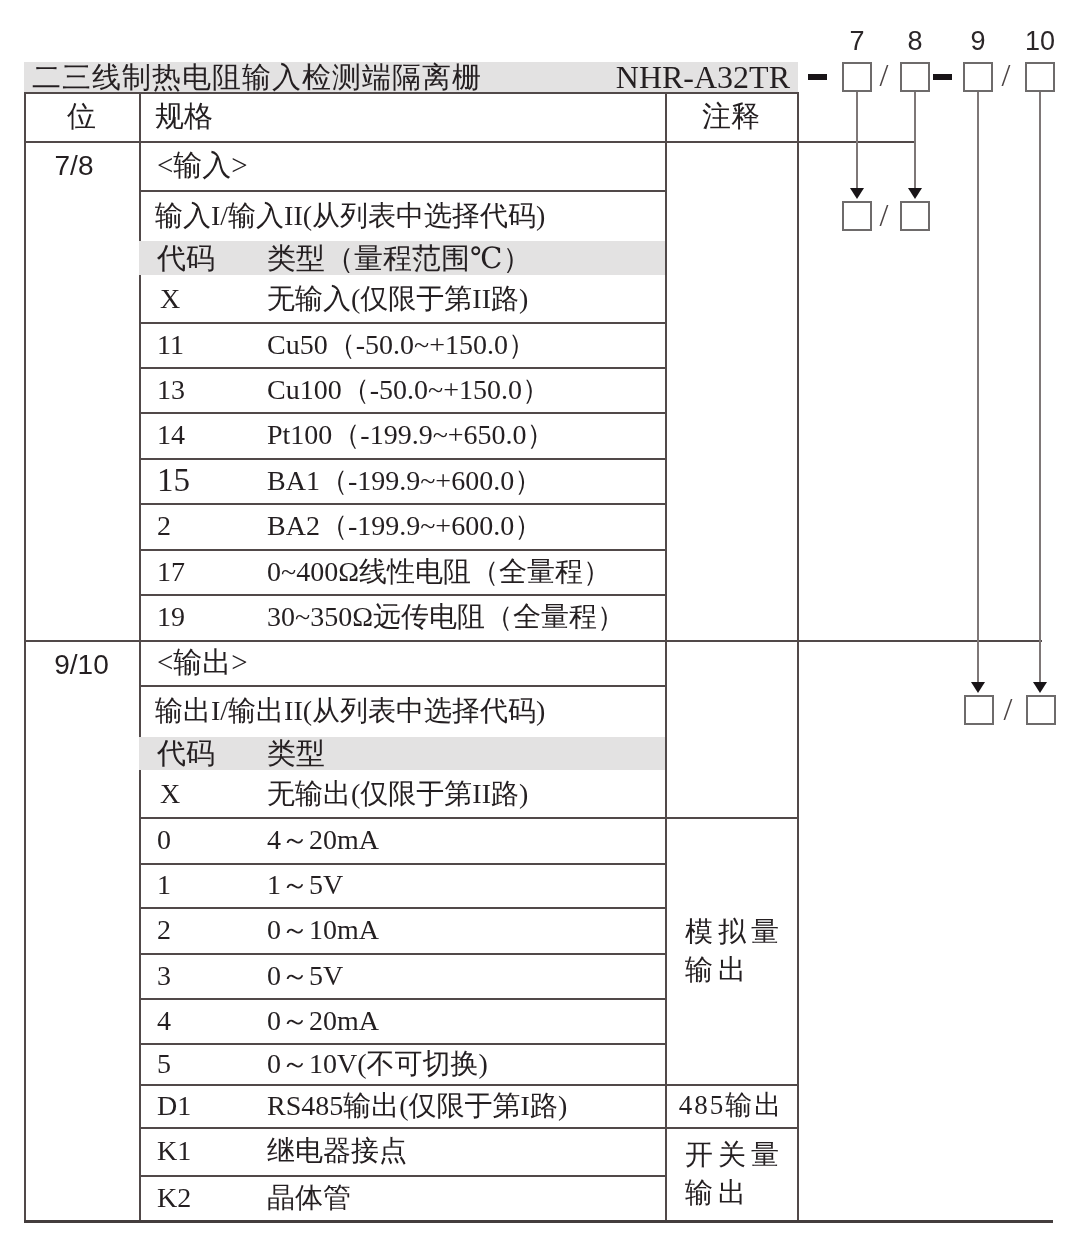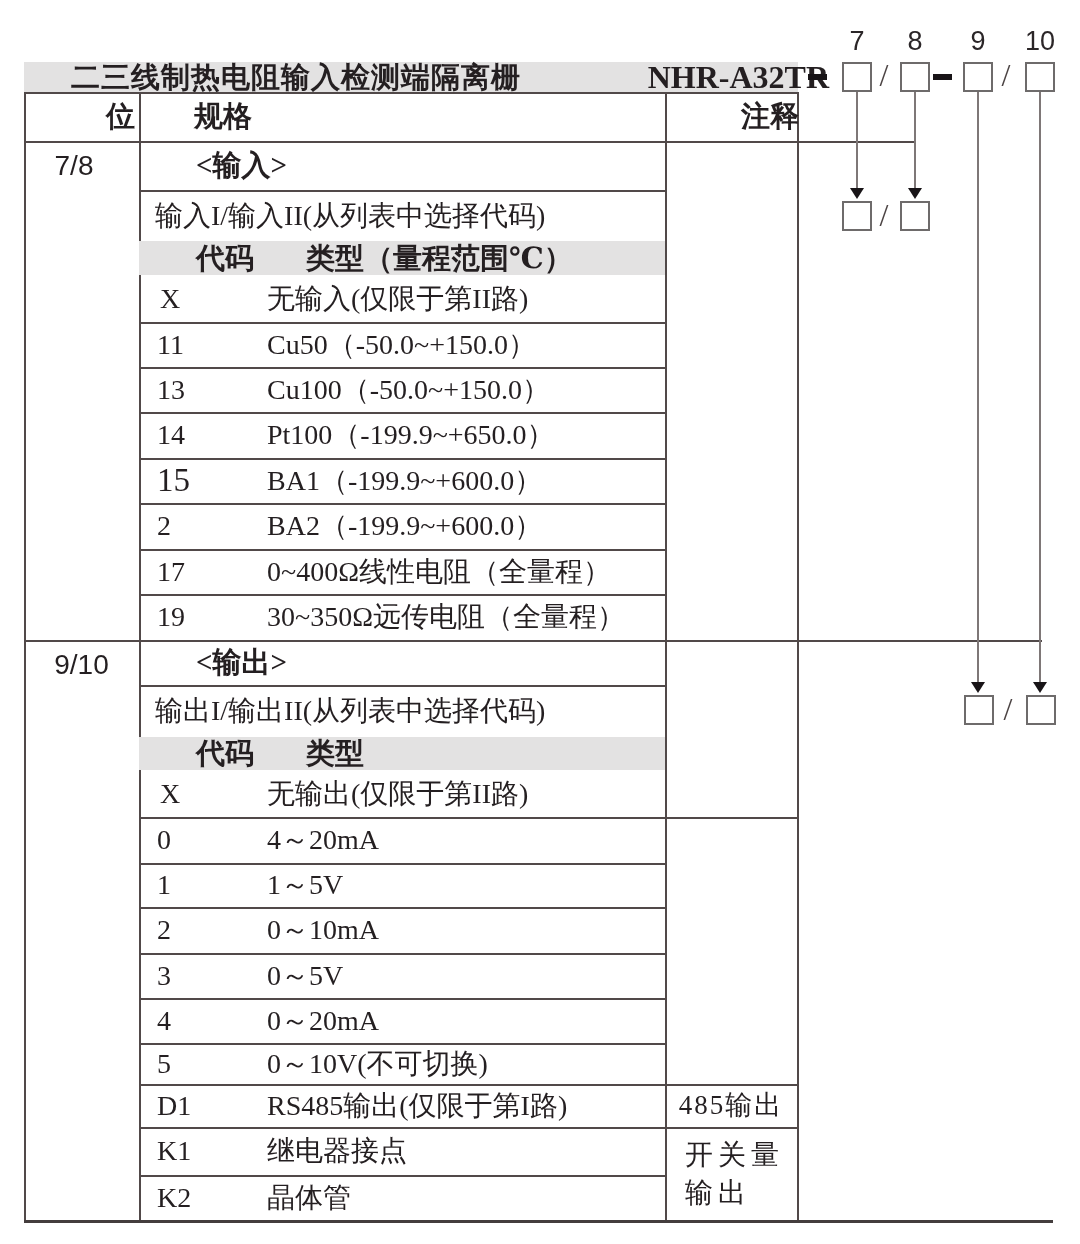--- a/index.html
+++ b/index.html
@@ -4,21 +4,21 @@
 <style>
   html,body{margin:0;padding:0;background:#ffffff;}
   #canvas{
     position:relative;width:1080px;height:1244px;background:#ffffff;overflow:hidden;
     font-family:"Liberation Serif","DejaVu Serif",serif;color:#241f21;
   }
   .hl{position:absolute;height:2px;background:#514949;}
   .vl{position:absolute;width:2px;background:#514949;}
   .graybar{position:absolute;background:#e3e2e2;}
   .cell{position:absolute;white-space:nowrap;}
-  .bold{font-weight:bold;margin-left:39px;}
+  .bold{font-weight:normal;}
   .sans{font-family:"Liberation Sans","DejaVu Sans",sans-serif;}
   .center{text-align:center;}
   .codebox{position:absolute;width:26px;height:26px;border:2px solid #6e6b6b;background:#ffffff;}
   .dropline{position:absolute;width:2px;background:#7e7777;}
   .arrow{position:absolute;width:0;height:0;border-left:7px solid transparent;border-right:7px solid transparent;border-top:11px solid #181417;}
   .dash{position:absolute;width:19px;height:6px;background:#181417;}
   .slash{position:absolute;font-size:32px;color:#4b4343;width:20px;text-align:center;line-height:30px;}
   .digit{position:absolute;font-size:27px;line-height:28px;width:34px;text-align:center;color:#2b2628;}
   .notecell{position:absolute;display:flex;align-items:center;}
   .notetext{letter-spacing:5px;font-size:28px;line-height:38px;width:100px;padding-left:20px;}
@@ -132,20 +132,23 @@
   <div class="cell" style="left:267px;top:1084px;font-size:28px;line-height:43px;">RS485输出(仅限于第I路)</div>
   <div class="hl" style="left:139px;top:1127px;width:658px;"></div>
 
   <div class="cell" style="left:157px;top:1127px;font-size:28px;line-height:48px;">K1</div>
   <div class="cell" style="left:267px;top:1127px;font-size:28px;line-height:48px;">继电器接点</div>
   <div class="hl" style="left:139px;top:1175px;width:526px;"></div>
 
   <div class="cell" style="left:157px;top:1175px;font-size:28px;line-height:46px;">K2</div>
   <div class="cell" style="left:267px;top:1175px;font-size:28px;line-height:46px;">晶体管</div>
 
+  <div class="notecell" style="left:665px;top:817px;width:132px;height:267px;">
+    <div class="notetext">模拟量输出</div>
+  </div>
   <div class="cell center" style="left:665px;top:1084px;width:132px;font-size:27px;line-height:43px;letter-spacing:2px;">485输出</div>
   <div class="notecell" style="left:665px;top:1127px;width:128px;height:94px;">
     <div class="notetext">开关量输出</div>
   </div>
 
   <div class="digit sans" style="left:840px;top:27px;">7</div>
   <div class="digit sans" style="left:898px;top:27px;">8</div>
   <div class="digit sans" style="left:961px;top:27px;">9</div>
   <div class="digit sans" style="left:1023px;top:27px;">10</div>
 

